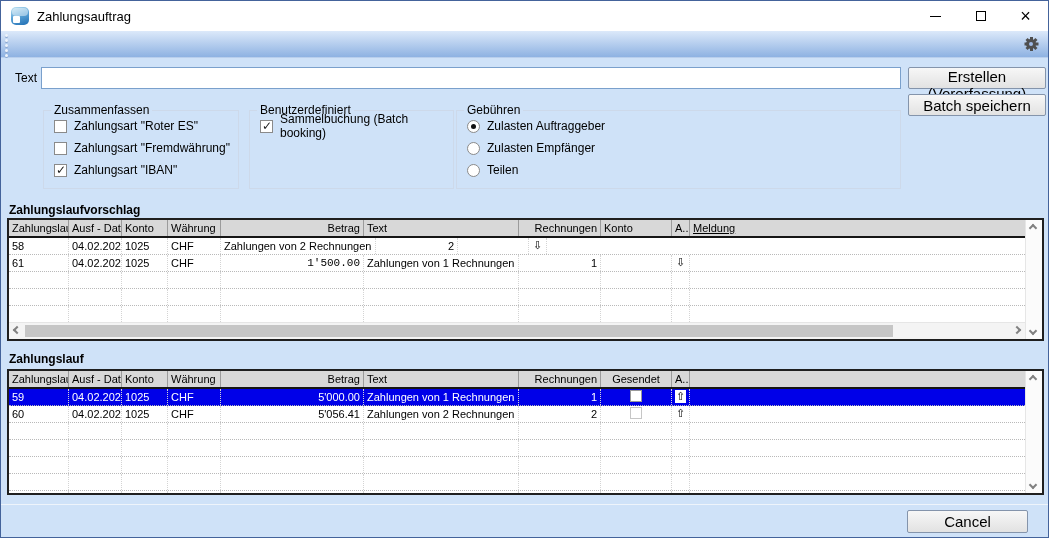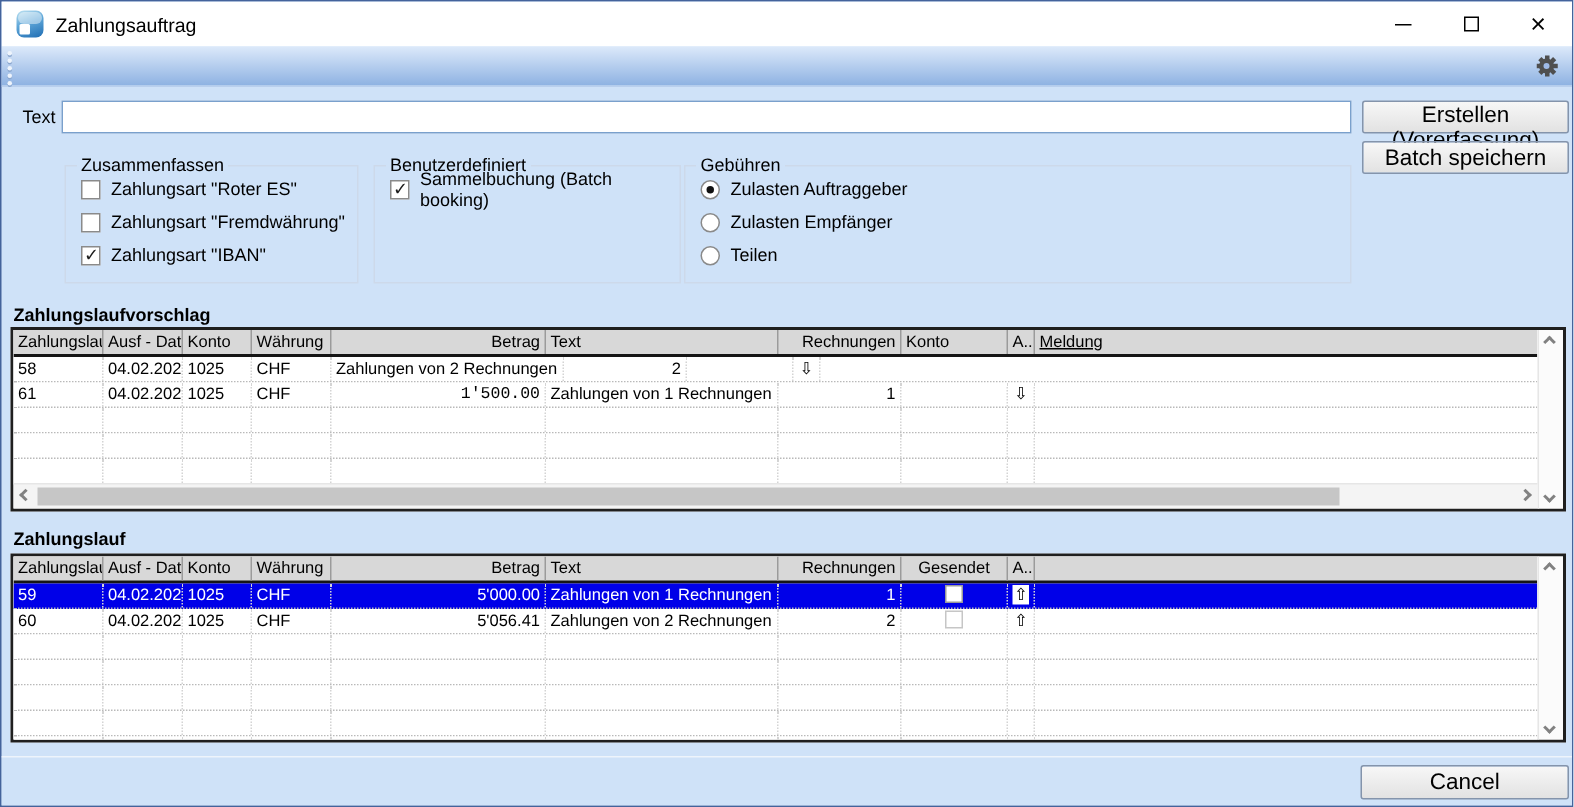--- a/index.html
+++ b/index.html
@@ -72,21 +72,21 @@
   .chev{position:absolute;width:6px;height:6px;border-left:2px solid #818181;border-bottom:2px solid #818181;}
   .vscroll .up{left:4px;top:5px;transform:rotate(135deg);}
   .vscroll .down{left:4px;bottom:5px;transform:rotate(-45deg);}
   .hscroll .left{left:5px;top:4px;transform:rotate(45deg);}
   .hscroll .right{right:5px;top:4px;transform:rotate(-135deg);}
   .hthumb{position:absolute;left:16px;top:2px;width:868px;height:12px;background:#c6c6c6;}
 
   
   .footer{position:absolute;left:0;right:0;bottom:0;height:33px;background:#cfe2f8;border-top:1px solid #eef4fb;}
   .b-send{left:765px;top:5px;width:135px;height:23px;}
-  .b-cancel{left:906px;top:5px;width:139px;height:23px;}
+  .b-cancel{left:906px;top:5px;width:121px;height:23px;}
 </style>
 </head>
 <body>
 
 <div class="window">
 
   <div class="titlebar">
     <div class="app-icon"></div>
     <div class="title">Zahlungsauftrag</div>
     <div class="wctrl">

